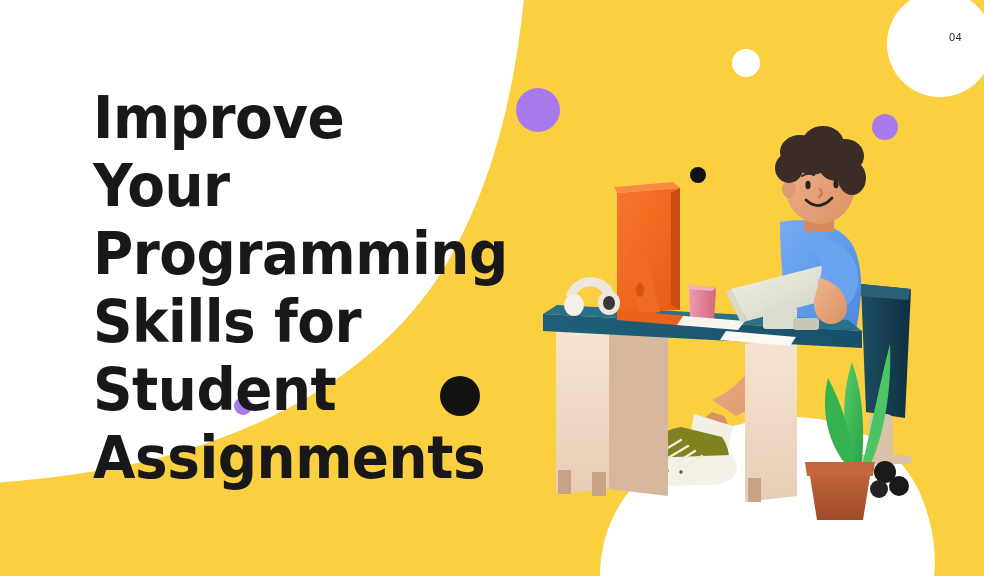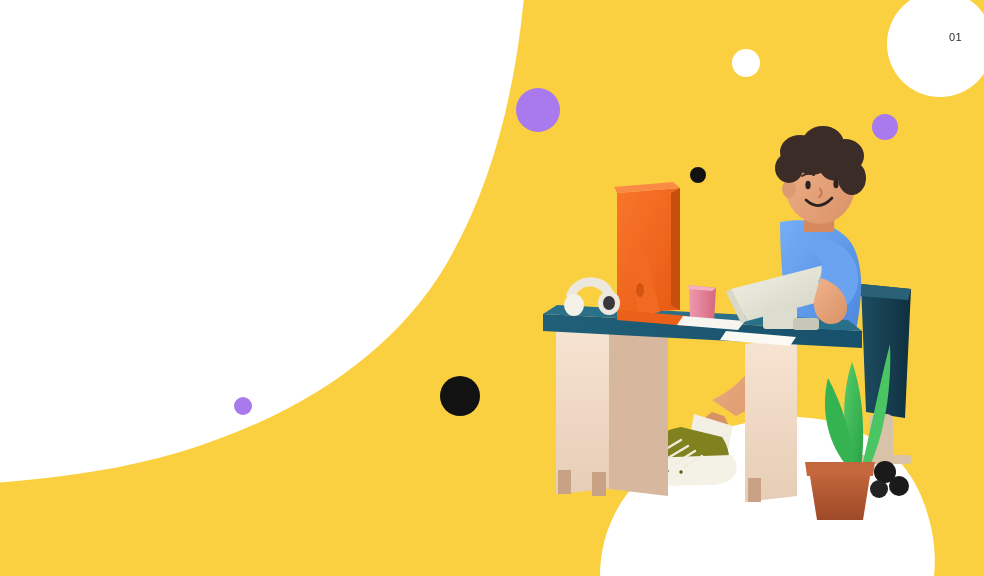--- a/index.html
+++ b/index.html
@@ -243,16 +243,24 @@
 
     <g>
       <path d="M 857,470 C 842,440 840,400 852,362 C 862,390 866,430 861,468 Z" fill="url(#gPlant)"></path>
       <path d="M 849,468 C 828,446 820,410 828,378 C 842,404 852,436 854,466 Z" fill="#35B350"></path>
       <path d="M 862,466 C 872,424 880,382 890,344 C 892,390 884,436 869,468 Z" fill="#4BC563"></path>
       <path d="M 809,470 L 871,470 L 863,520 L 817,520 Z" fill="url(#gPot)"></path>
       <path d="M 805,462 L 875,462 L 873,476 L 807,476 Z" fill="#C4673C"></path>
     </g>
   </svg>
 
-
-  <div id="page-number">01</div>
+  <div id="title-block">
+    <span class="line">Improve</span>
+    <span class="line">Your</span>
+    <span class="line">Programming</span>
+    <span class="line">Skills for</span>
+    <span class="line">Student</span>
+    <span class="line">Assignments</span>
+  </div>
+
+  <div id="page-number">04</div>
 
 </div>
 
 </body></html>

